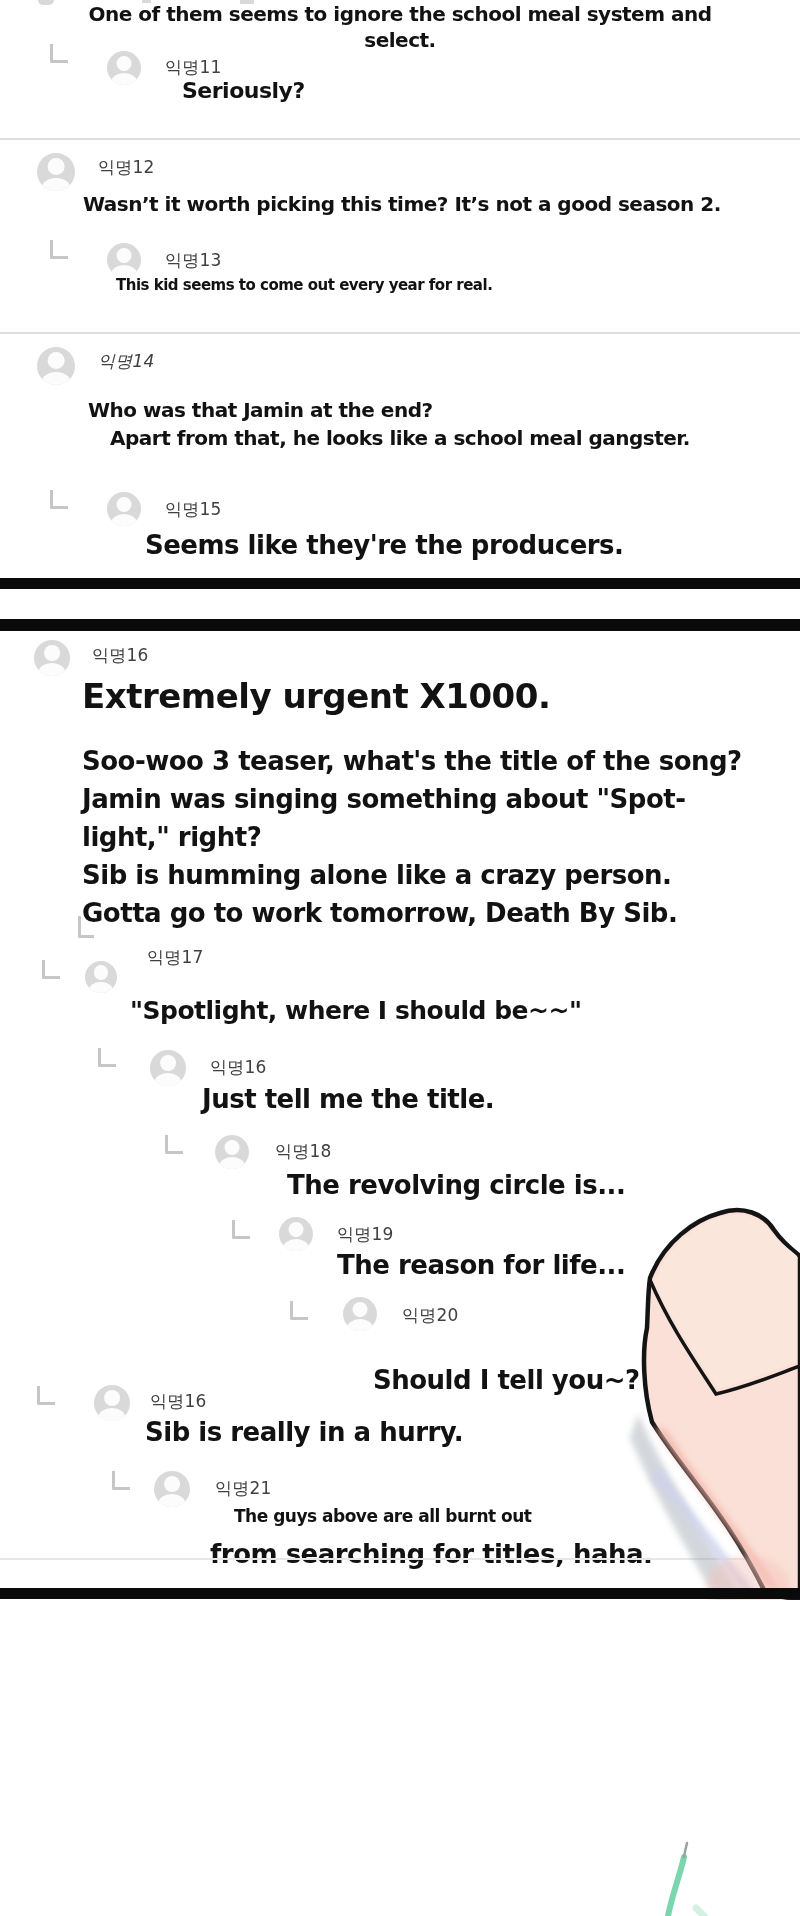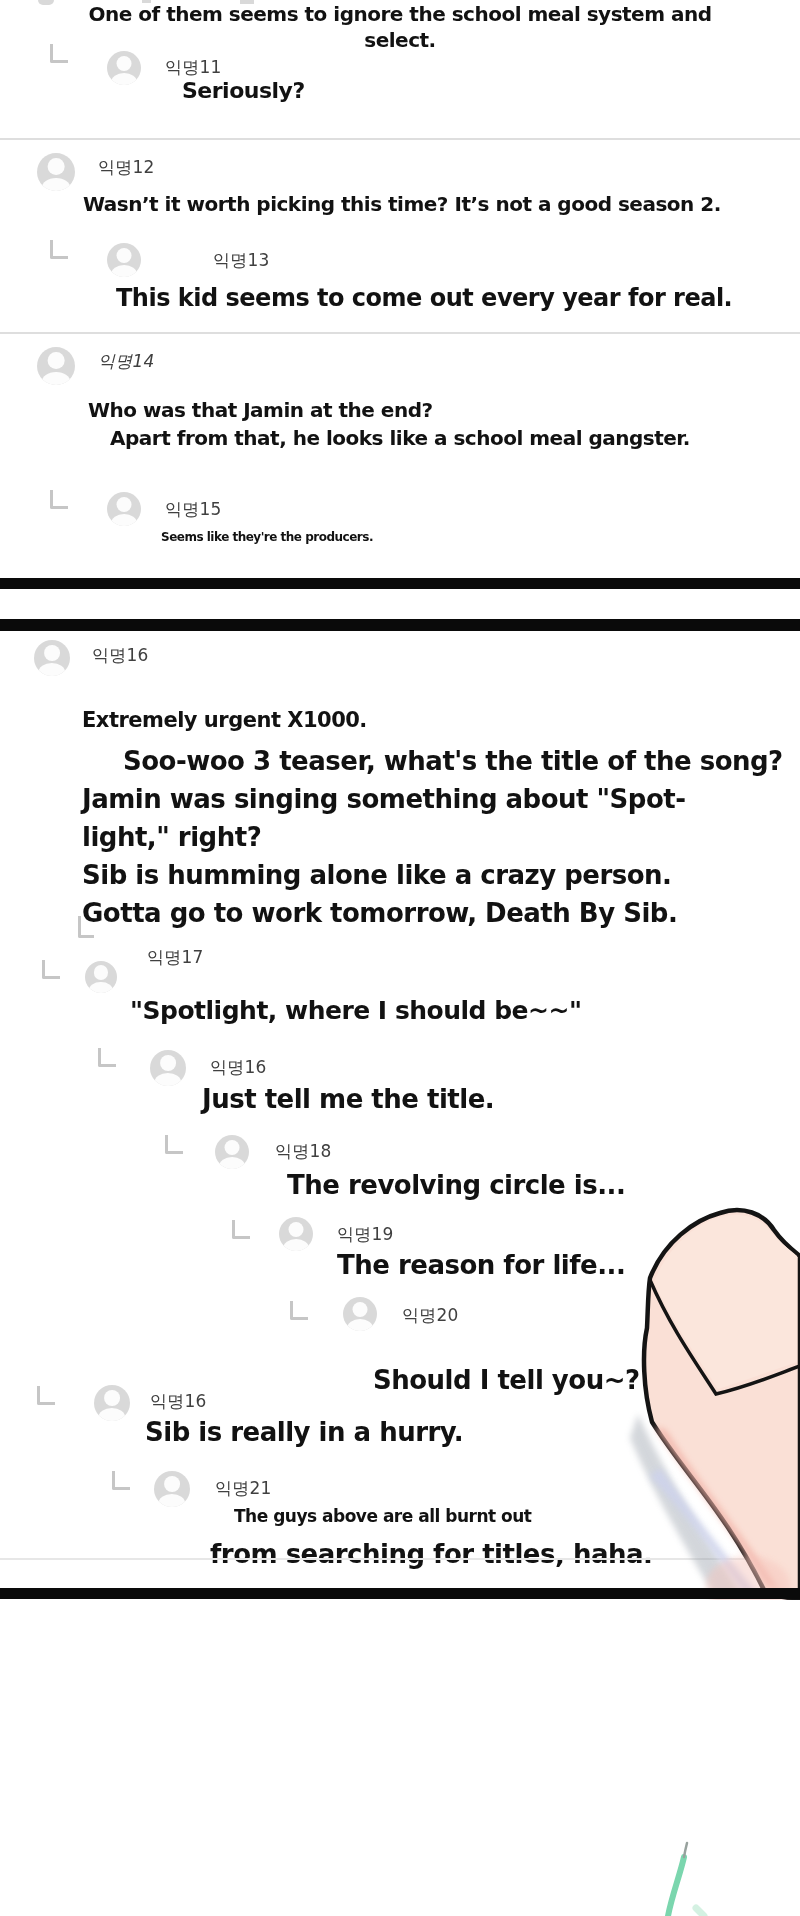--- a/index.html
+++ b/index.html
@@ -36,34 +36,34 @@
       <div class="ln center" style="font-size: 20px; top: 28px;">select.</div>
       <div class="bk" style="left: 50px; top: 44px;"></div>
       <div class="av" style="left: 107px; top: 51px; width: 34px; height: 34px;"></div>
       <div class="un" style="left: 165px; top: 56px;">익명11</div>
       <div class="ln" style="font-size: 22px; left: 182px; top: 78px;">Seriously?</div>
       <div class="av" style="left: 37px; top: 153px; width: 38px; height: 38px;"></div>
       <div class="un" style="left: 98px; top: 156px;">익명12</div>
       <div class="ln" style="font-size: 20px; left: 83px; top: 192px;">Wasn’t it worth picking this time? It’s not a good season 2.</div>
       <div class="bk" style="left: 50px; top: 240px;"></div>
       <div class="av" style="left: 107px; top: 243px; width: 34px; height: 34px;"></div>
-      <div class="un" style="left: 165px; top: 249px; margin-left: 48px;">익명13</div>
-      <div class="ln" style="font-size: 24px; left: 116px; top: 284px;">This kid seems to come out every year for real.</div>
+      <div class="un" style="left: 165px; top: 249px;">익명13</div>
+      <div class="ln" style="font-size: 15px; left: 116px; top: 276px;">This kid seems to come out every year for real.</div>
       <div class="av" style="left: 37px; top: 347px; width: 38px; height: 38px;"></div>
       <div class="un" style="left: 98px; top: 350px; font-style: italic;">익명14</div>
       <div class="ln" style="font-size: 20px; left: 88px; top: 398px;">Who was that Jamin at the end?</div>
       <div class="ln" style="font-size: 20px; left: 110px; top: 426px;">Apart from that, he looks like a school meal gangster.</div>
       <div class="bk" style="left: 50px; top: 490px;"></div>
       <div class="av" style="left: 107px; top: 492px; width: 34px; height: 34px;"></div>
       <div class="un" style="left: 165px; top: 498px;">익명15</div>
-      <div class="ln" style="font-size: 12px; left: 145px; top: 530px; margin-left: 16px;">Seems like they're the producers.</div>
+      <div class="ln" style="font-size: 26px; left: 145px; top: 530px;">Seems like they're the producers.</div>
       <div class="av" style="left: 34px; top: 640px; width: 36px; height: 36px;"></div>
       <div class="un" style="left: 92px; top: 644px;">익명16</div>
-      <div class="ln" style="font-size: 21px; left: 82px; top: 708px;">Extremely urgent X1000.</div>
-      <div class="ln" style="font-size: 26px; left: 82px; top: 746px; margin-left: 41px;">Soo-woo 3 teaser, what's the title of the song?</div>
+      <div class="ln" style="font-size: 34px; left: 82px; top: 676px;">Extremely urgent X1000.</div>
+      <div class="ln" style="font-size: 26px; left: 82px; top: 746px;">Soo-woo 3 teaser, what's the title of the song?</div>
       <div class="ln" style="font-size: 26px; left: 82px; top: 784px;">Jamin was singing something about "Spot-</div>
       <div class="ln" style="font-size: 26px; left: 82px; top: 822px;">light," right?</div>
       <div class="ln" style="font-size: 26px; left: 82px; top: 860px;">Sib is humming alone like a crazy person.</div>
       <div class="ln" style="font-size: 26px; left: 82px; top: 898px;">Gotta go to work tomorrow, Death By Sib.</div>
       <div class="bk" style="left: 42px; top: 960px;"></div>
       <div class="av" style="left: 85px; top: 961px; width: 32px; height: 32px;"></div>
       <div class="un" style="left: 147px; top: 946px;">익명17</div>
       <div class="ln" style="font-size: 25px; left: 130px; top: 996px;">"Spotlight, where I should be~~"</div>
       <div class="bk" style="left: 98px; top: 1048px;"></div>
       <div class="av" style="left: 150px; top: 1050px; width: 36px; height: 36px;"></div>

